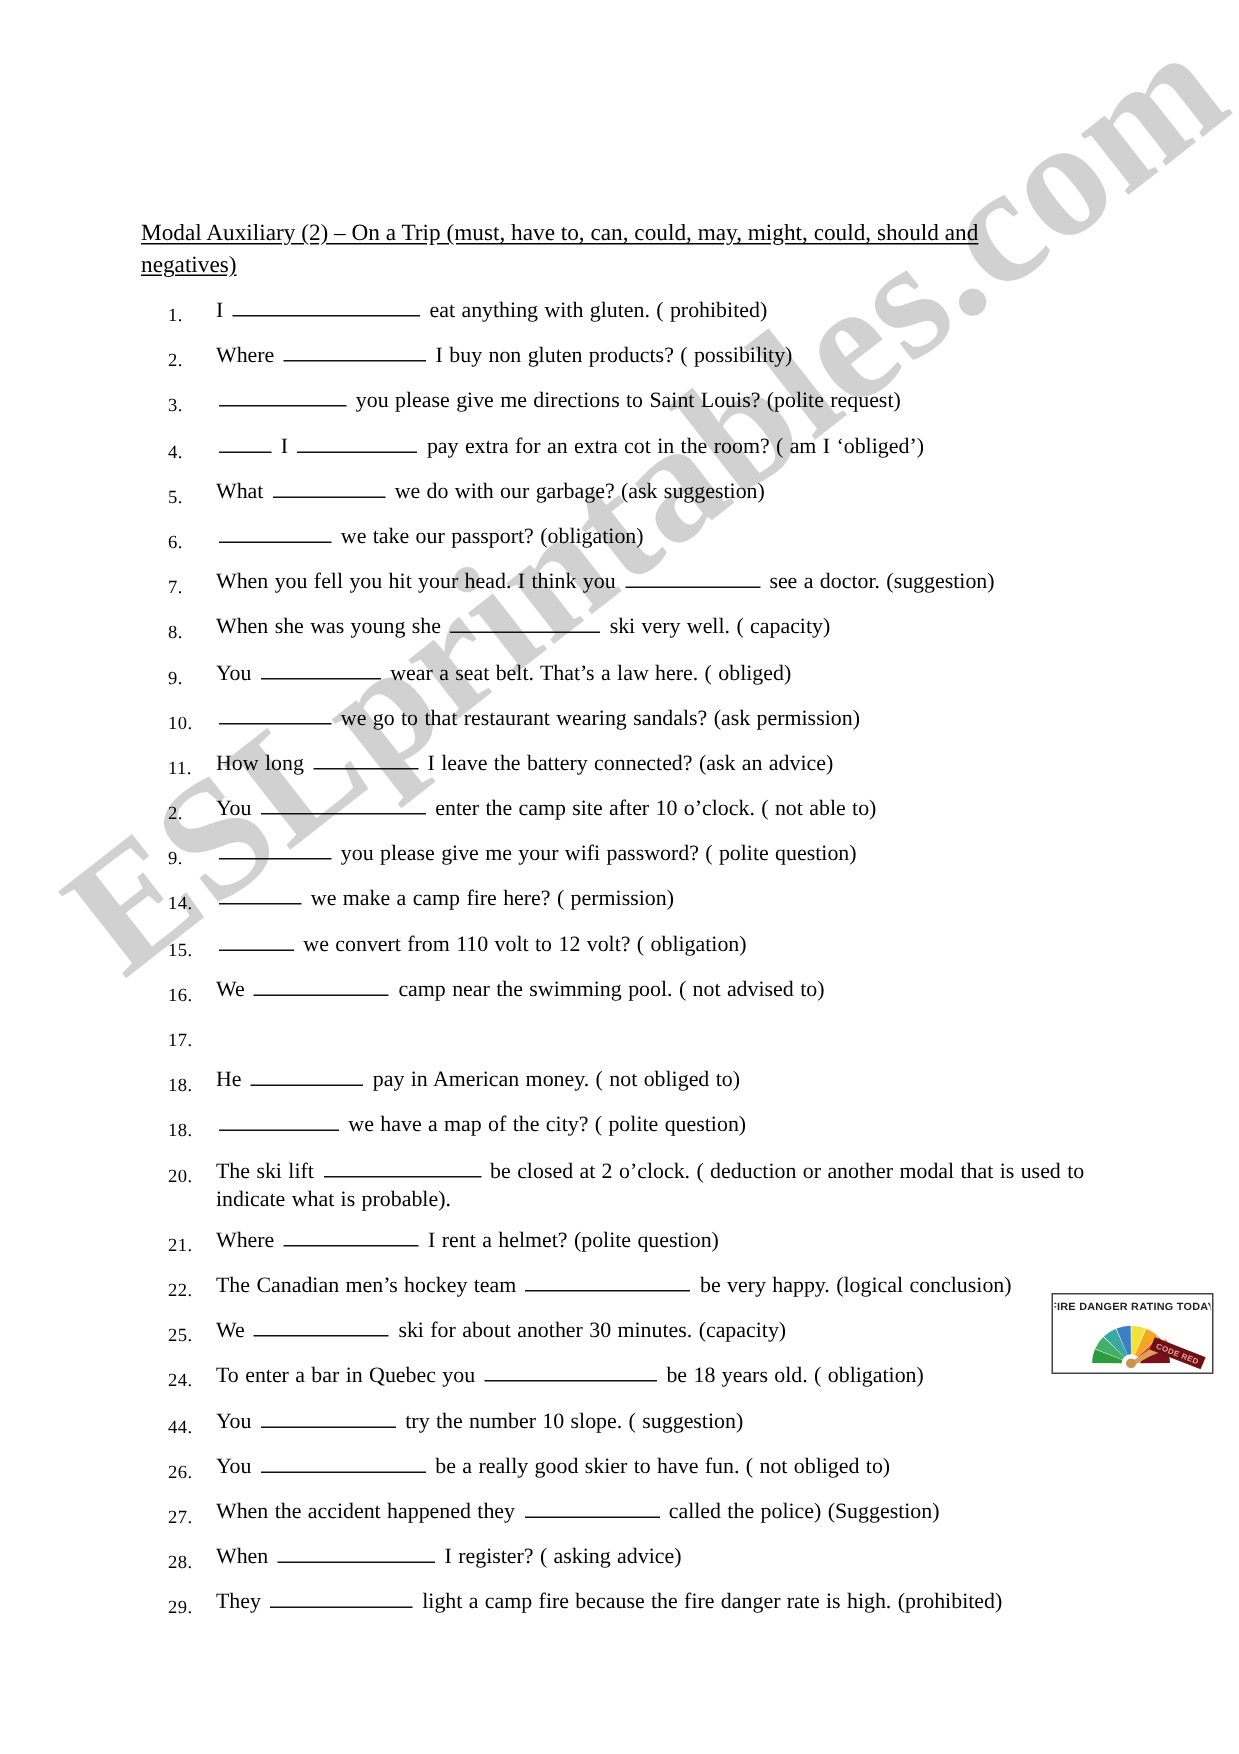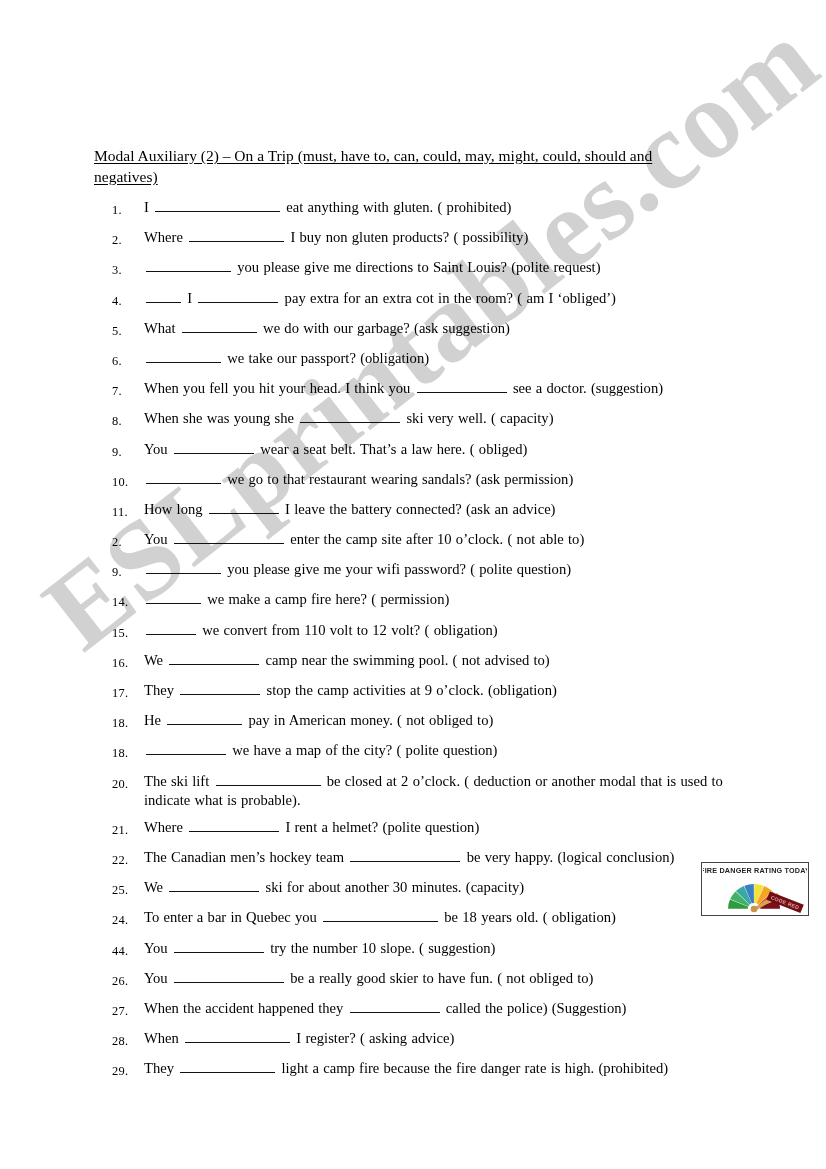--- a/index.html
+++ b/index.html
@@ -185,21 +185,20 @@
       <li class="qrow">
         <span class="qnum">15.</span>
         <span class="qtext"><span class="blank" style="width: 50px;"></span> we convert from 110 volt to 12 volt? ( obligation)</span>
       </li>
       <li class="qrow">
         <span class="qnum">16.</span>
         <span class="qtext">We <span class="blank" style="width: 90px;"></span> camp near the swimming pool. ( not advised to)</span>
       </li>
       <li class="qrow">
         <span class="qnum">17.</span>
-        <span class="qtext">They <span class="blank" style="width: 80px;"></span> stop the camp activities at 9 o’clock.  (obligation)</span>
       </li>
       <li class="qrow">
         <span class="qnum">18.</span>
         <span class="qtext">He <span class="blank" style="width: 75px;"></span> pay in American money. ( not obliged to)</span>
       </li>
       <li class="qrow">
         <span class="qnum">18.</span>
         <span class="qtext"><span class="blank" style="width: 80px;"></span> we have a map of the city? ( polite question)</span>
       </li>
       <li class="qrow">

